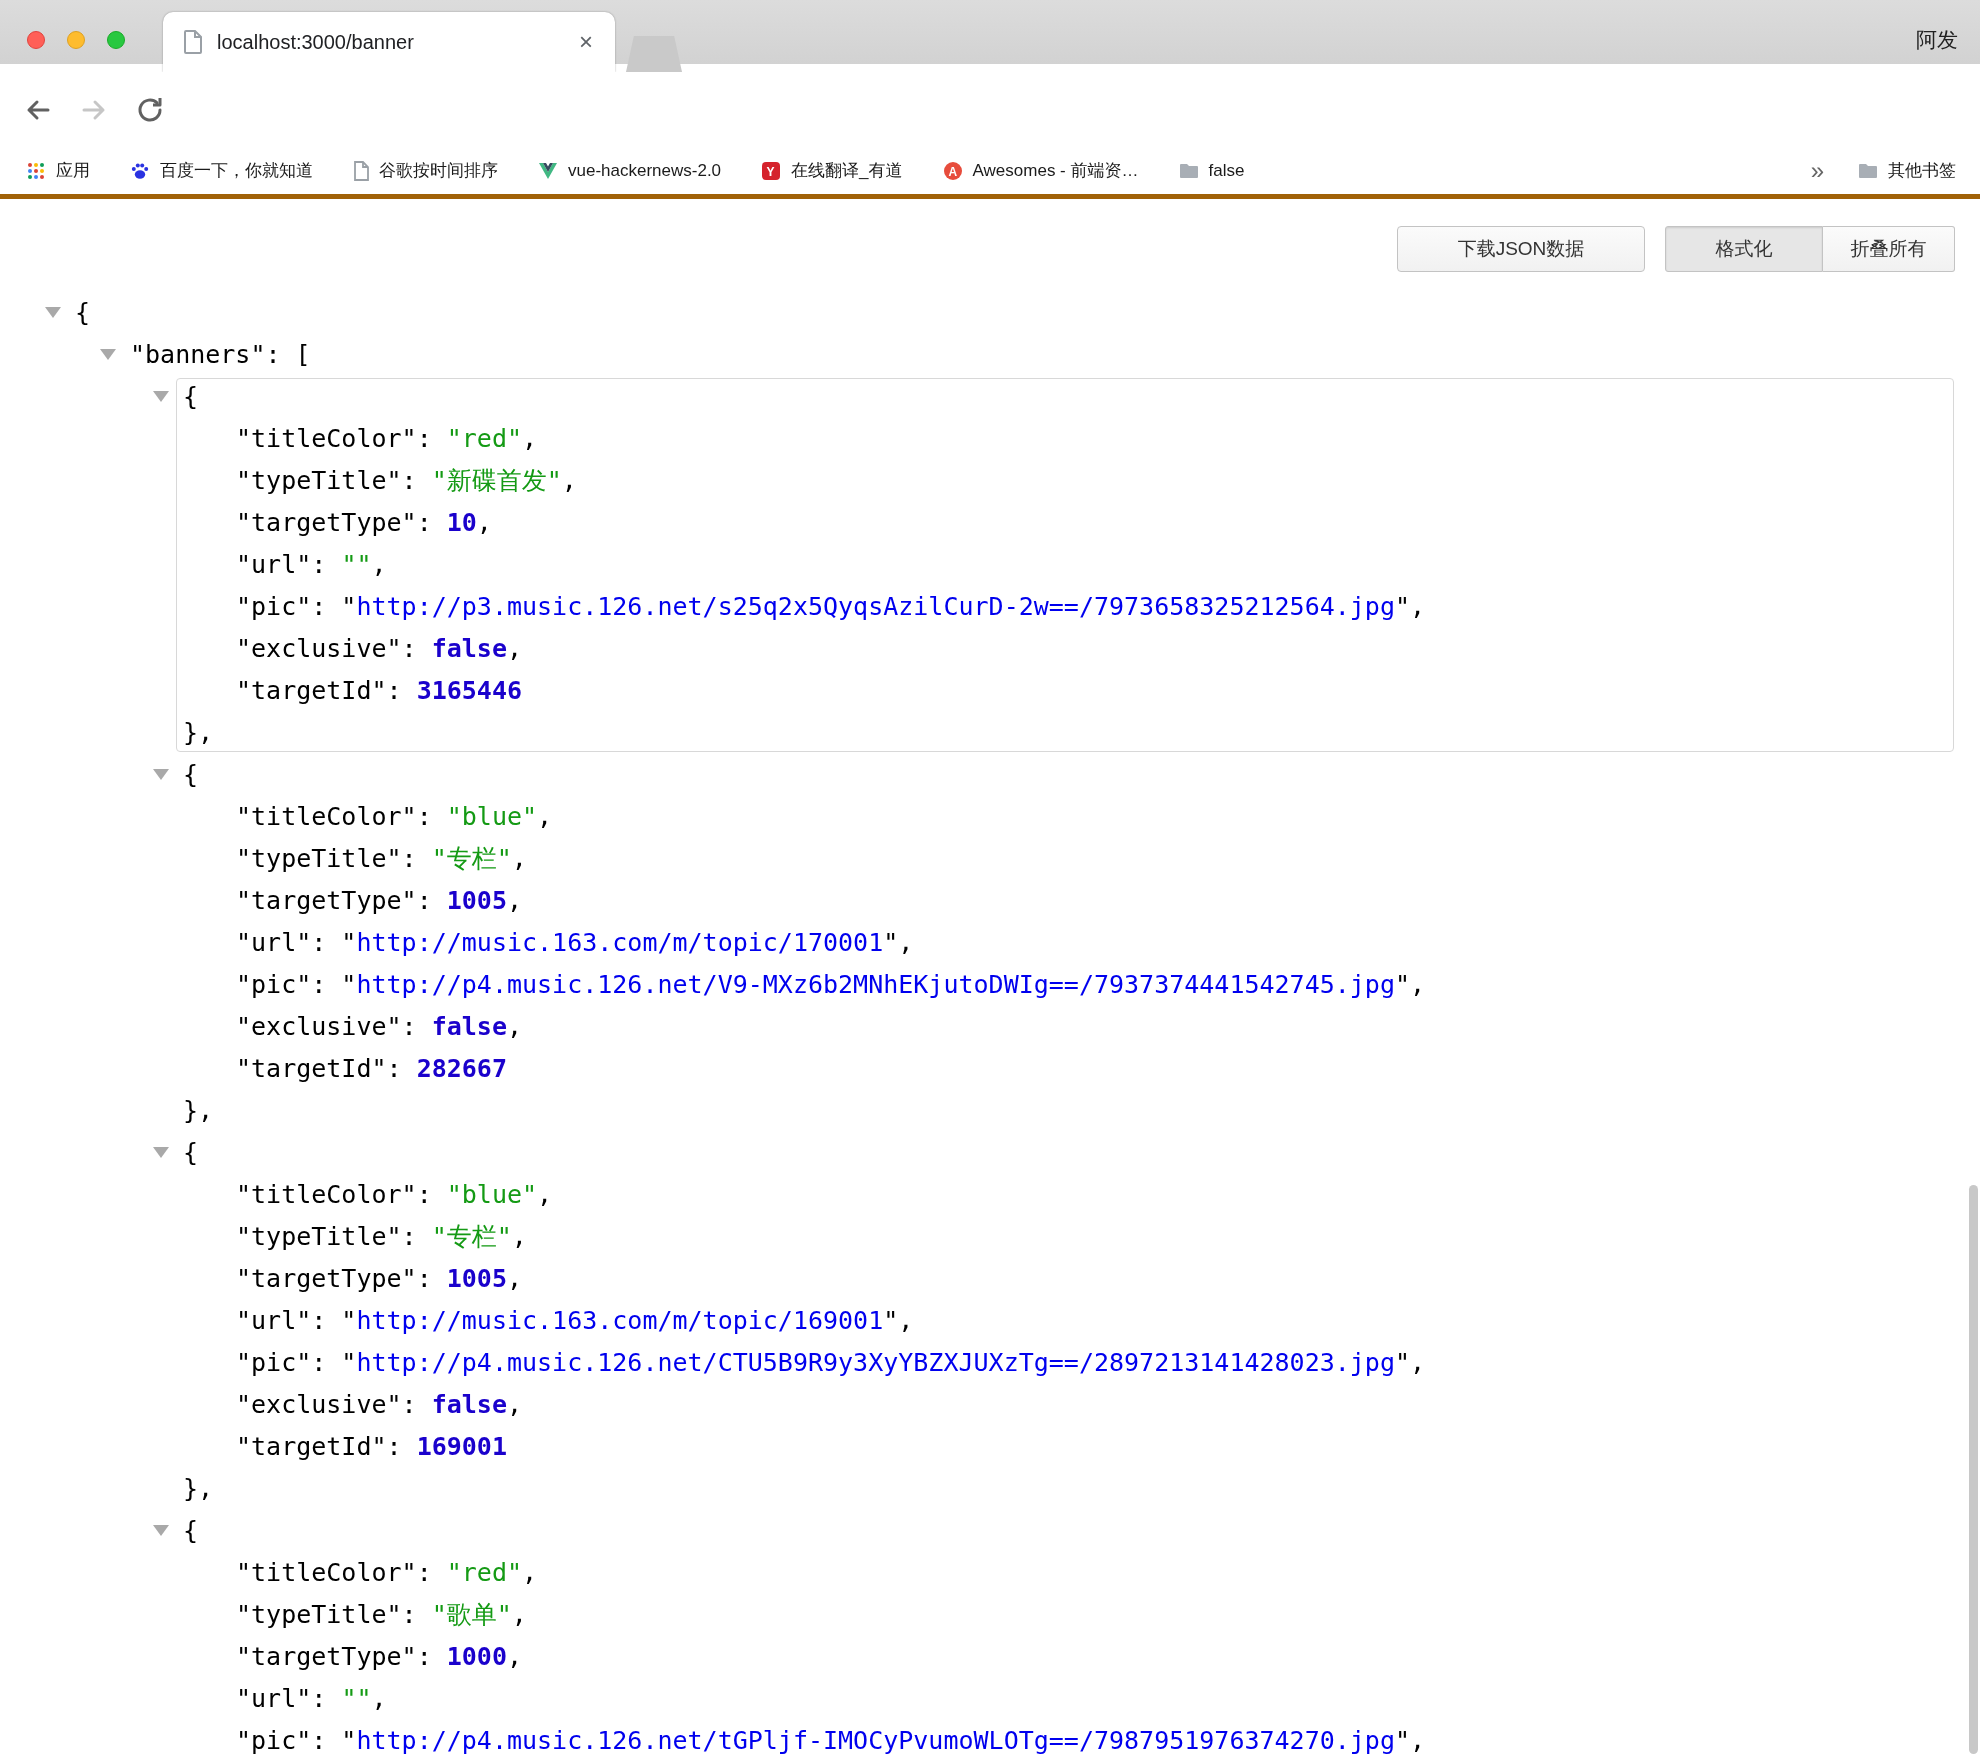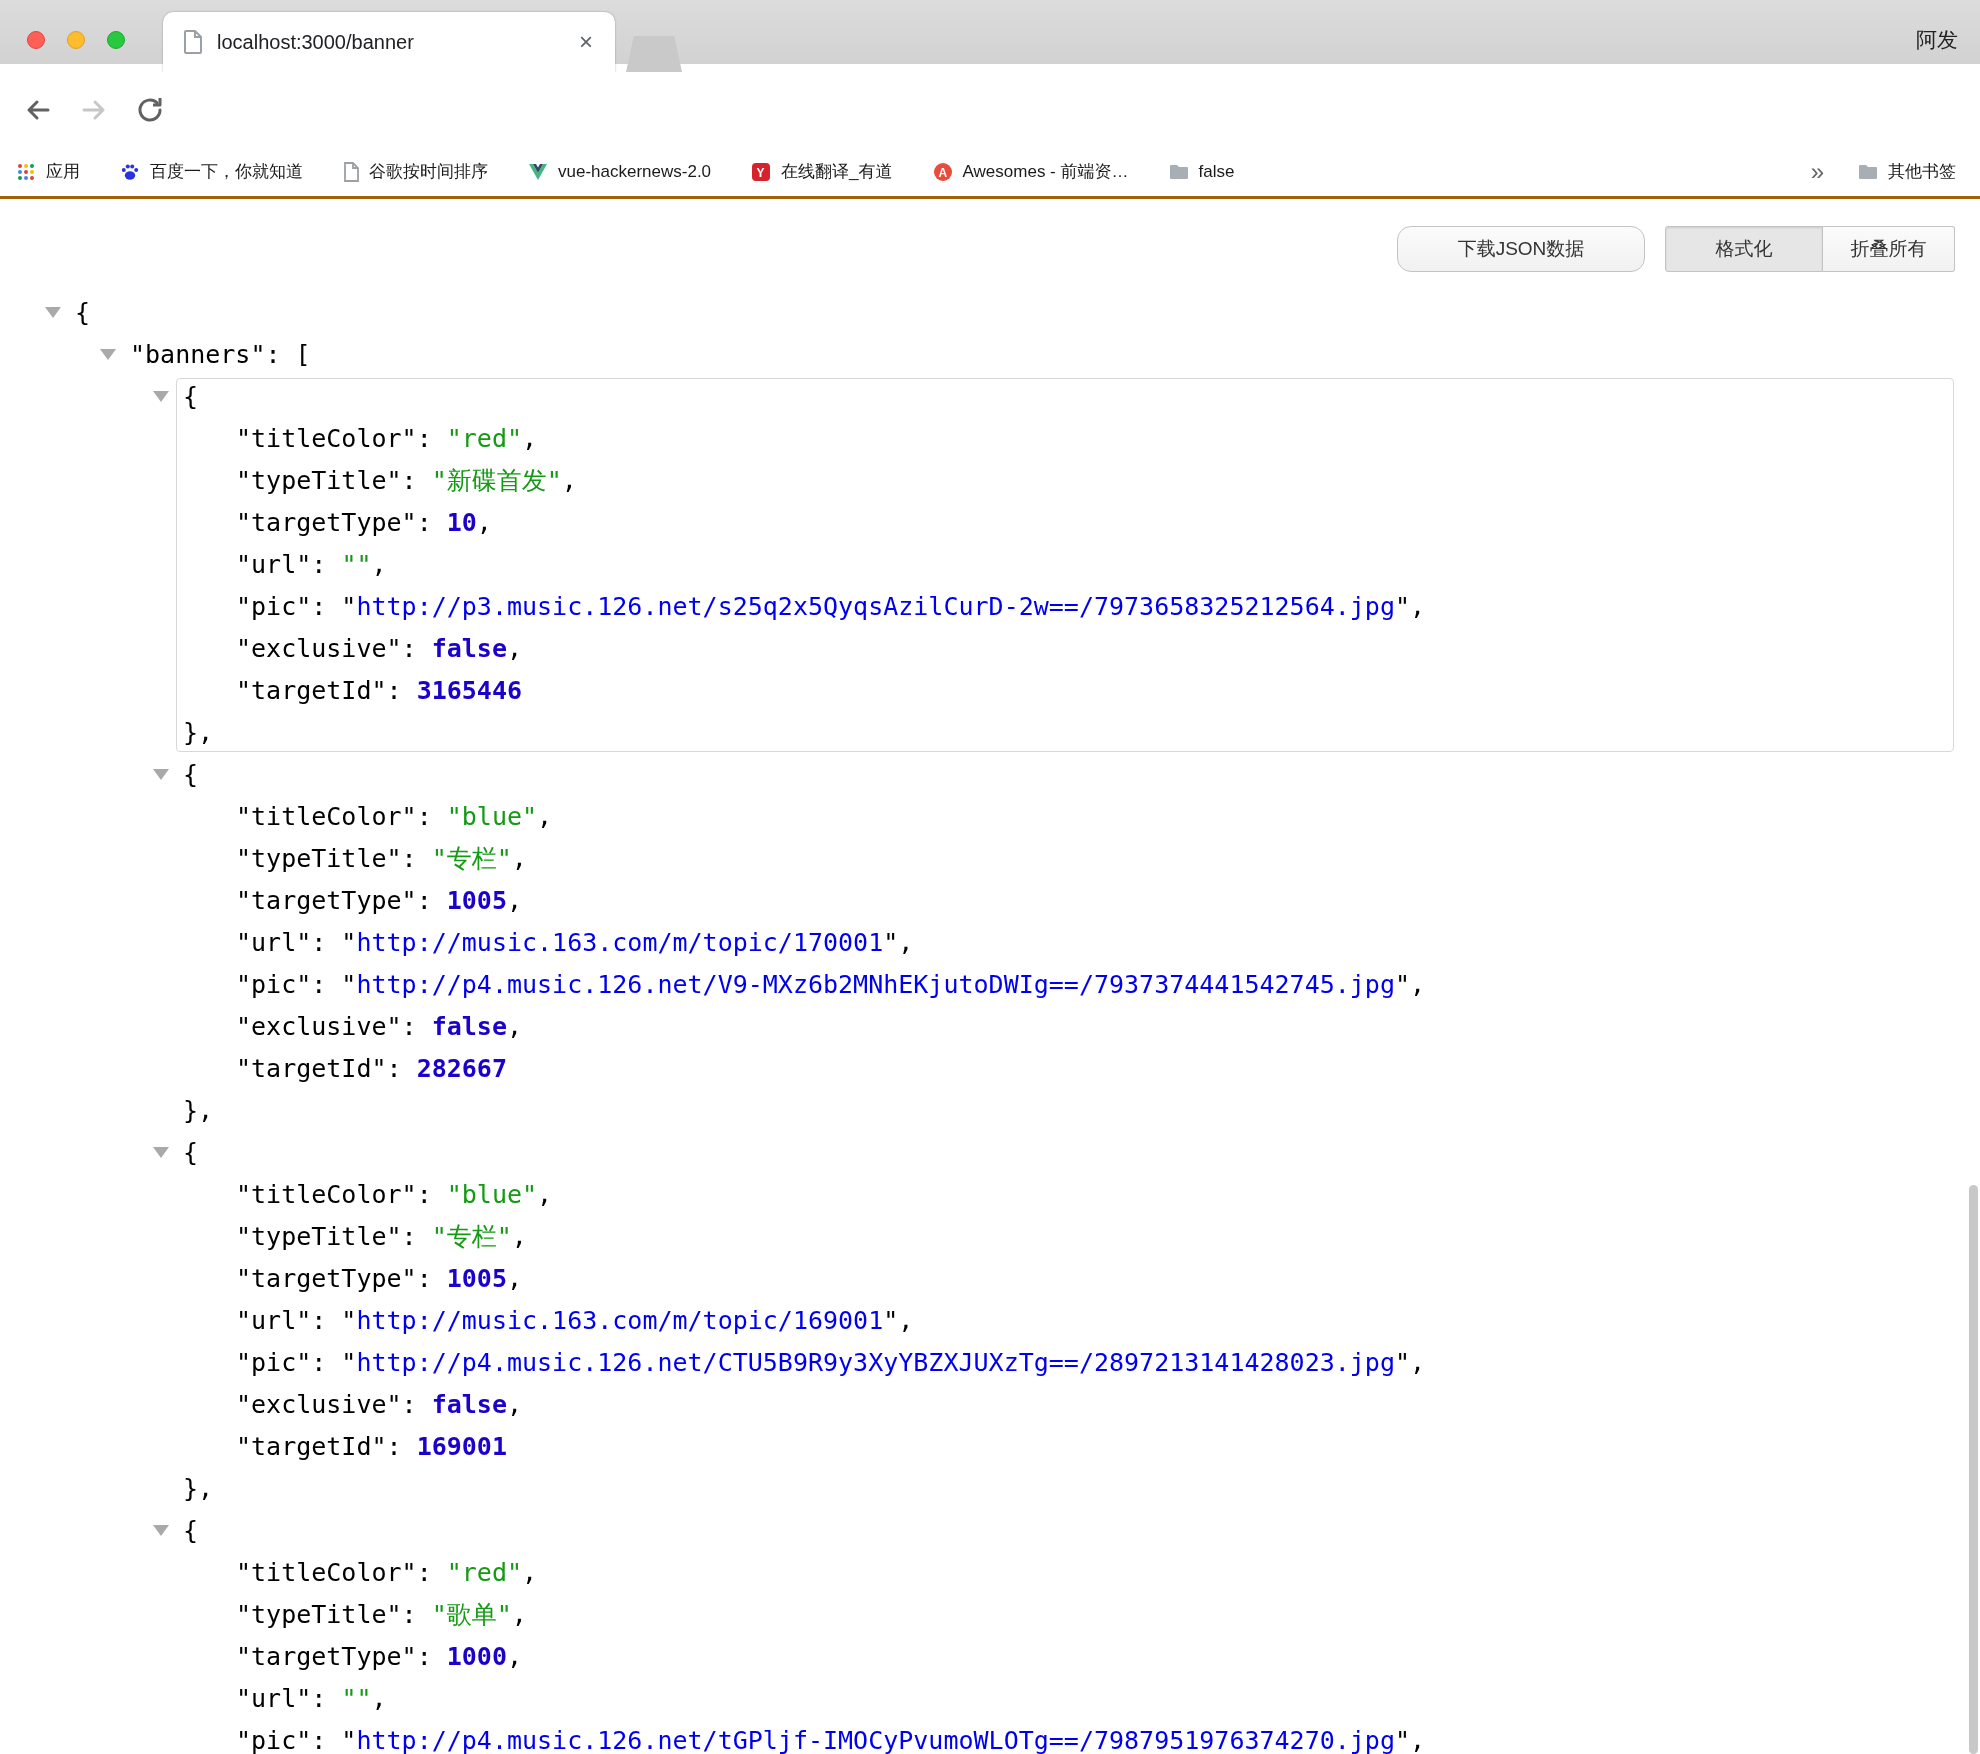--- a/index.html
+++ b/index.html
@@ -30,34 +30,34 @@
     border:1px solid #d8dade; border-radius:6px; background:#fff; display:flex; align-items:center; padding:0 14px 0 14px; }
   .omni-text { font-size:23px; margin-left:16px; flex:1; white-space:nowrap; overflow:hidden; }
   .omni-host { color:#1b1b1b; }
   .omni-path { color:#80868b; }
   .ext-row { position:absolute; top:86px; display:flex; }
   .ext { width:52px; height:48px; display:flex; align-items:center; justify-content:center; }
   .menu-dots { position:absolute; right:14px; top:94px; font-size:30px; color:#5f6368; width:36px; text-align:center; letter-spacing:0; }
 
   
   .bookmarks { position:absolute; left:0; top:147px; width:1980px; height:52px; background:#fff;
-    border-bottom:3px solid #a16207; display:flex; align-items:center; padding-left:16px; }
+    border-bottom:5px solid #a16207; display:flex; align-items:center; padding-left:26px; }
   .bm { display:flex; align-items:center; margin-right:40px; white-space:nowrap; }
   .bm-icon { margin-right:10px; display:flex; }
   .bm-label { font-size:17px; color:#1b1b1b; }
   .bm-spacer { flex:1; }
   .bm-overflow { font-size:24px; color:#666; margin-right:34px; }
   .bm-other { margin-right:24px; }
 
   
   .content { position:absolute; left:0; top:199px; width:1980px; height:1555px; background:#fff; overflow:hidden; }
   .actions { position:absolute; top:27px; right:25px; height:46px; }
   .btn { display:inline-block; height:46px; line-height:44px; text-align:center; font-size:19px; color:#333;
     border:1px solid #c3c3c3; background:linear-gradient(#fbfbfb,#f1f1f1); vertical-align:top; }
-  .btn-download { width:248px; border-radius:14px; margin-right:20px; }
+  .btn-download { width:248px; border-radius:4px; margin-right:20px; }
   .btn-format { width:158px; border-radius:3px 0 0 3px; background:#e6e6e6; box-shadow:inset 0 1px 2px rgba(0,0,0,.12); }
   .btn-collapse { width:132px; border-radius:0 3px 3px 0; border-left:none; }
 
   
   #json-tree { padding-top:93px; }
   .jline { position:relative; height:42px; line-height:42px; white-space:pre;
     font-family:"DejaVu Sans Mono","Liberation Mono",monospace; font-size:25px; color:#000; }
   .tri { position:absolute; top:15px; width:0; height:0;
     border-left:8px solid transparent; border-right:8px solid transparent; border-top:11px solid #a9a9a9; }
   .key  { color:#000; }

